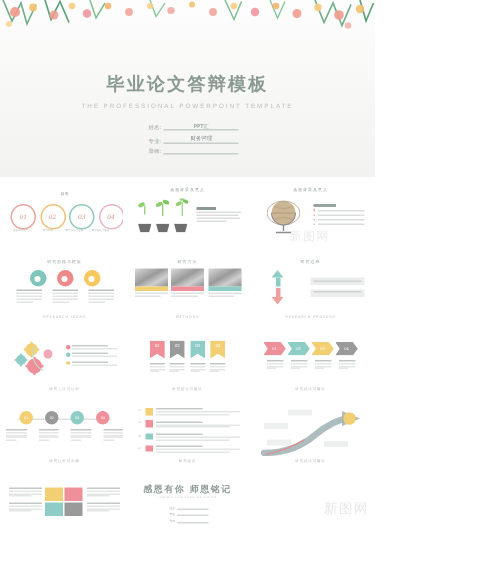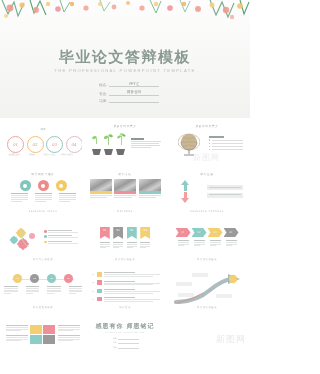--- a/index.html
+++ b/index.html
@@ -14,21 +14,21 @@
 
   
   .cover{
     position:relative;width:250px;height:118px;
     background:linear-gradient(180deg,#fdfdfd 0%,#f7f7f6 55%,#f2f2f1 100%);
     overflow:hidden;
   }
   .floral-top{position:absolute;left:0;top:0;width:250px;height:26px;overflow:hidden;}
   .cover-title{
     position:absolute;left:0;top:48px;width:250px;text-align:center;
-    font-size:15px;letter-spacing:1.5px;color:#8a9a93;font-weight:bold;
+    font-size:12px;letter-spacing:1.5px;color:#8a9a93;font-weight:bold;
     font-family:"DejaVu Sans", sans-serif;
   }
   .cover-sub{
     position:absolute;left:0;top:68px;width:250px;text-align:center;
     font-size:4.2px;letter-spacing:1.3px;color:#b9bfbc;
   }
   .cover-fields{position:absolute;left:99px;top:82px;width:60px;}
   .fld{display:flex;align-items:flex-end;margin-bottom:3.2px;font-size:3.6px;color:#9aa3a0;}
   .fld-label{flex:0 0 auto;font-family:"DejaVu Sans",sans-serif;}
   .fld-line{flex:1 1 auto;border-bottom:0.5px solid #c8cecb;margin-left:2px;text-align:center;

